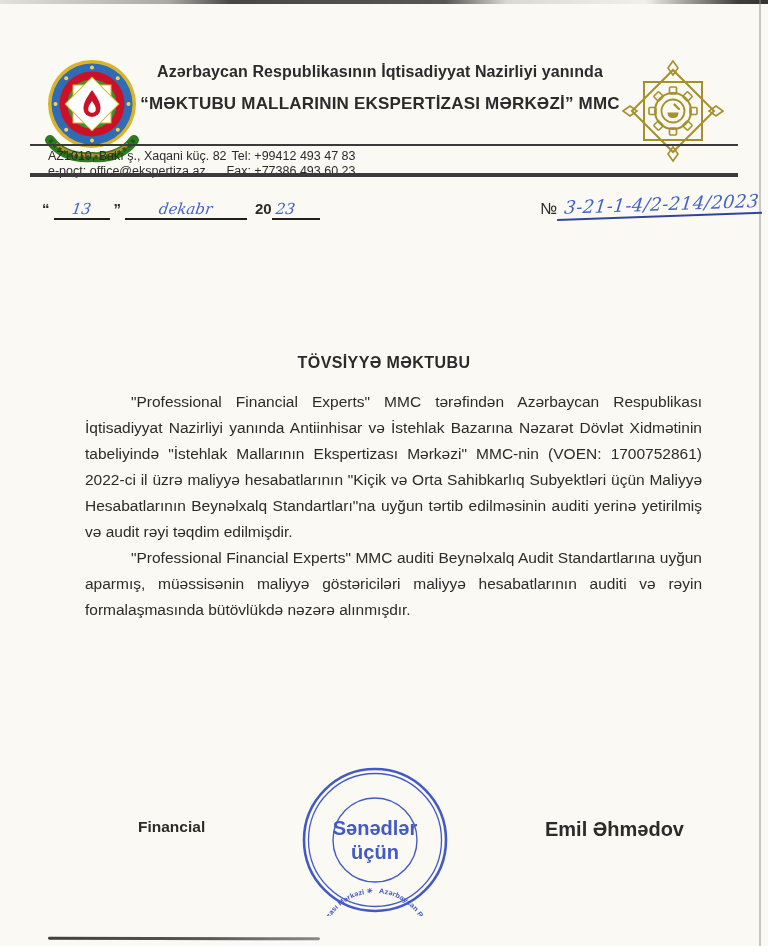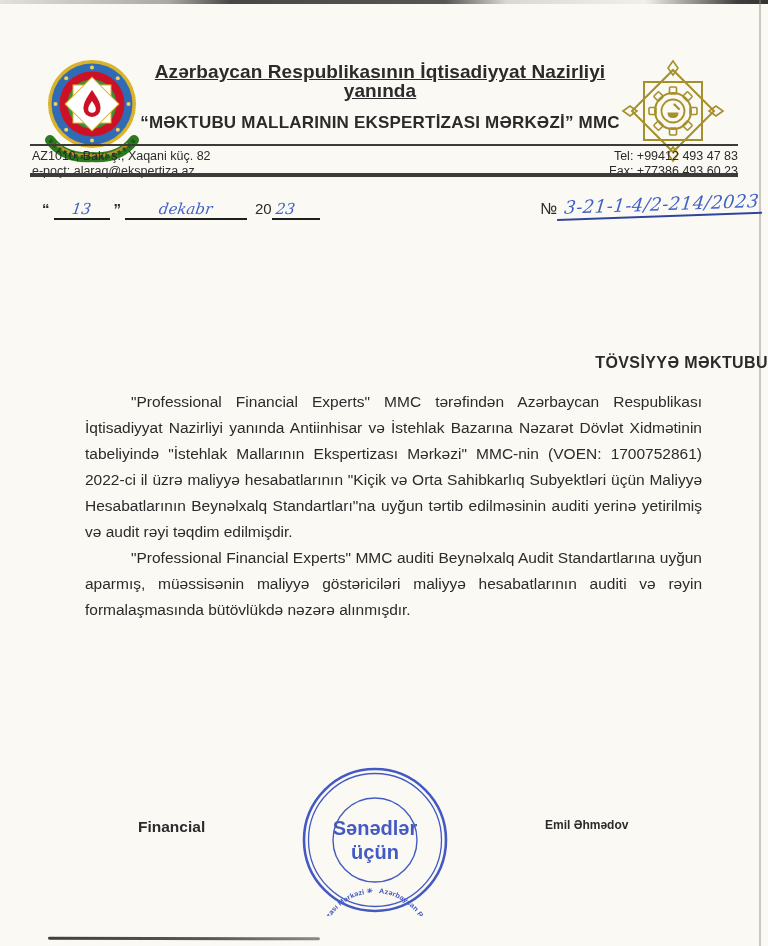--- a/index.html
+++ b/index.html
@@ -28,44 +28,44 @@
   }
   .artifact-bottom{
     position:absolute;left:48px;top:937px;width:272px;height:3px;
     background:linear-gradient(90deg,#3f3f3f,#585858 60%,#8a8a8a);
     border-radius:2px;transform:rotate(.15deg);
   }
   
   .coat{position:absolute;left:36px;top:58px;}
   .goldmark{position:absolute;left:620px;top:58px;}
   .org{position:absolute;left:140px;width:480px;top:62px;text-align:center;}
-  .org-line{font-weight:bold;font-size:19px;line-height:19px;letter-spacing:.1px;text-decoration:underline;}
+  .org-line{font-weight:bold;font-size:16px;line-height:19px;letter-spacing:.1px;}
   .org-company{font-weight:bold;font-size:17px;margin-top:13px;letter-spacing:.2px;}
   .rule-top{position:absolute;left:30px;width:708px;top:144px;height:2px;background:#3b3b3b;}
-  .addr-row{position:absolute;left:32px;right:30px;top:149px;display:flex;justify-content:space-between;font-size:12.5px;line-height:14.5px;}
+  .addr-row{position:absolute;left:48px;right:30px;top:149px;display:flex;font-size:12.5px;line-height:14.5px;}
   .addr-right{text-align:right;}
   .rule-double{position:absolute;left:30px;width:708px;top:173px;height:4px;border-top:2px solid #3b3b3b;border-bottom:2px solid #3b3b3b;box-sizing:border-box;background:transparent;}
   
   .date-row{position:absolute;left:38px;top:200px;display:flex;align-items:baseline;font-size:15px;}
   .hand{font-family:"DejaVu Serif", serif;font-style:italic;color:#4061c5;display:inline-block;transform:skewX(-8deg);}
   .u{border-bottom:2px solid #1f1f1f;display:inline-block;text-align:center;}
   .u-day{width:56px;}
   .u-month{width:122px;}
   .u-year{width:44px;text-align:left;padding-left:4px;}
   .q{font-weight:bold;padding:0 4px;}
-  .yr20{font-weight:normal;margin-left:8px;}
+  .yr20{font-weight:bold;margin-left:8px;}
   .num-group{position:absolute;left:540px;top:197px;font-size:16px;display:flex;align-items:baseline;}
   .num-val{font-size:18px;border-bottom:2px solid #31449c;padding:0 4px 1px 6px;transform:rotate(-2deg) skewX(-8deg);transform-origin:left bottom;letter-spacing:.5px;}
   
-  .title{position:absolute;left:0;right:0;top:354px;text-align:right;font-weight:bold;font-size:16px;letter-spacing:.4px;}
+  .title{position:absolute;left:0;right:0;top:354px;text-align:center;font-weight:bold;font-size:16px;letter-spacing:.4px;}
   .body-block{position:absolute;left:85px;width:617px;top:389px;font-size:15.5px;line-height:26px;text-align:justify;}
   .body-block p{margin:0;text-indent:46px;}
   
   .sig-role{position:absolute;left:138px;top:818px;font-weight:bold;font-size:15.5px;}
-  .sig-name{position:absolute;left:545px;top:818px;font-weight:bold;font-size:12px;}
+  .sig-name{position:absolute;left:545px;top:818px;font-weight:bold;font-size:20px;}
   .stamp{position:absolute;left:299px;top:764px;opacity:.95;}
 </style>
 </head>
 <body>
 
 <div class="page">
 
   <div class="artifact-top"></div>
   <div class="artifact-right"></div>
   <div class="artifact-bottom"></div>
@@ -129,21 +129,21 @@
       <circle r="11.5" stroke-width="1.8"></circle>
       <path d="M-5.5 1.5 Q-5.5 7 0 7 Q5.5 7 5.5 1.5 Z" fill="#a5902c" stroke="none"></path>
       <line x1="1.5" y1="-6.5" x2="6" y2="-2" stroke-width="2.2" stroke-linecap="round"></line>
     </g>
   </svg>
 
   <div class="rule-top"></div>
   <div class="addr-row">
     <div class="addr-left">
       <div>AZ1010, Bakı ş., Xaqani küç. 82</div>
-      <div>e-poçt: alaraq@ekspertiza.az</div>
+      <div>e-poçt: office@ekspertiza.az</div>
     </div>
     <div class="addr-right">
       <div>Tel: +99412 493 47 83</div>
       <div>Fax: +77386 493 60 23</div>
     </div>
   </div>
   <div class="rule-double"></div>
 
   <div class="date-row">
     <span class="q">“</span>

